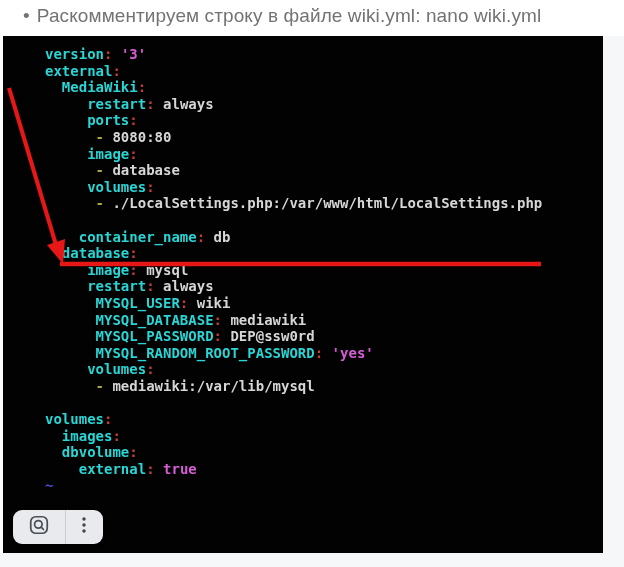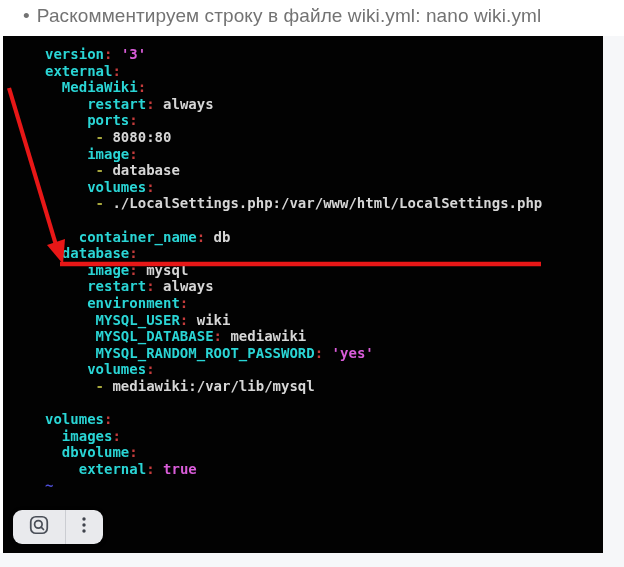--- a/index.html
+++ b/index.html
@@ -71,23 +71,23 @@
       <div class="tline"><span class="tok-dash">      - </span><span class="tok-val">8080:80</span></div>
       <div class="tline"><span class="tok-key">     image</span><span class="tok-colon">:</span></div>
       <div class="tline"><span class="tok-dash">      - </span><span class="tok-val">database</span></div>
       <div class="tline"><span class="tok-key">     volumes</span><span class="tok-colon">:</span></div>
       <div class="tline"><span class="tok-dash">      - </span><span class="tok-val">./LocalSettings.php:/var/www/html/LocalSettings.php</span></div>
       <div class="tline">&nbsp;</div>
       <div class="tline"><span class="tok-key">    container_name</span><span class="tok-colon">:</span><span class="tok-val"> db</span></div>
       <div class="tline"><span class="tok-key">  database</span><span class="tok-colon">:</span></div>
       <div class="tline"><span class="tok-key">     image</span><span class="tok-colon">:</span><span class="tok-val"> mysql</span></div>
       <div class="tline"><span class="tok-key">     restart</span><span class="tok-colon">:</span><span class="tok-val"> always</span></div>
-      <div class="tline"><span class="tok-key">     environment</span><span class="tok-colon">:</span></div>
       <div class="tline"><span class="tok-key">      MYSQL_USER</span><span class="tok-colon">:</span><span class="tok-val"> wiki</span></div>
       <div class="tline"><span class="tok-key">      MYSQL_DATABASE</span><span class="tok-colon">:</span><span class="tok-val"> mediawiki</span></div>
+      <div class="tline"><span class="tok-key">      MYSQL_PASSWORD</span><span class="tok-colon">:</span><span class="tok-val"> DEP@ssw0rd</span></div>
       <div class="tline"><span class="tok-key">      MYSQL_RANDOM_ROOT_PASSWORD</span><span class="tok-colon">:</span><span class="tok-val"> </span><span class="tok-str">'yes'</span></div>
       <div class="tline"><span class="tok-key">     volumes</span><span class="tok-colon">:</span></div>
       <div class="tline"><span class="tok-dash">      - </span><span class="tok-val">mediawiki:/var/lib/mysql</span></div>
       <div class="tline">&nbsp;</div>
       <div class="tline"><span class="tok-key">volumes</span><span class="tok-colon">:</span></div>
       <div class="tline"><span class="tok-key">  images</span><span class="tok-colon">:</span></div>
       <div class="tline"><span class="tok-key">  dbvolume</span><span class="tok-colon">:</span></div>
       <div class="tline"><span class="tok-key">    external</span><span class="tok-colon">:</span><span class="tok-val"> </span><span class="tok-str">true</span></div>
       <div class="tline"><span class="tok-tilde">~</span></div>
     </div>

